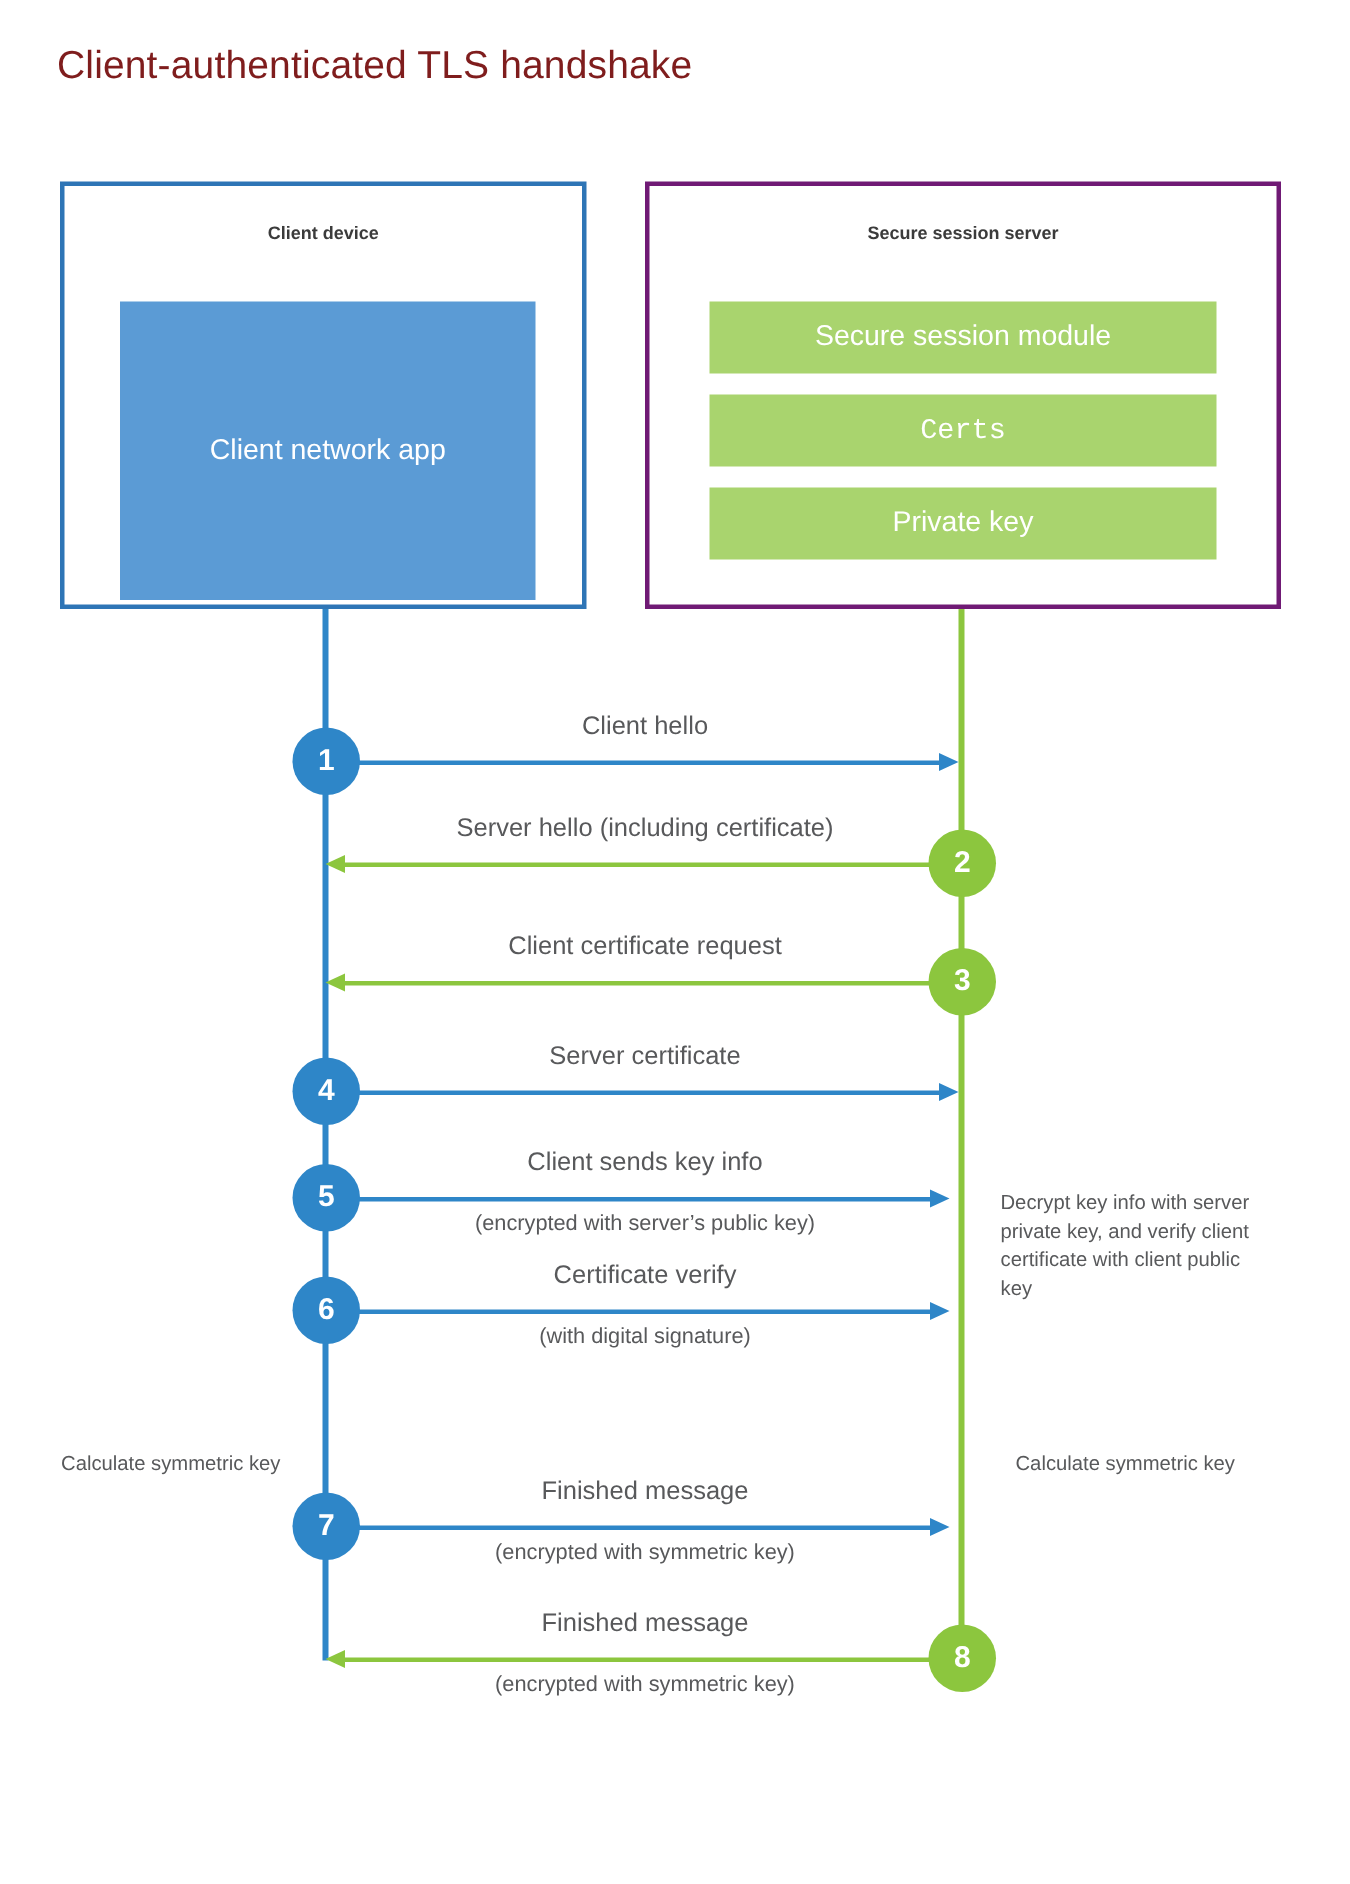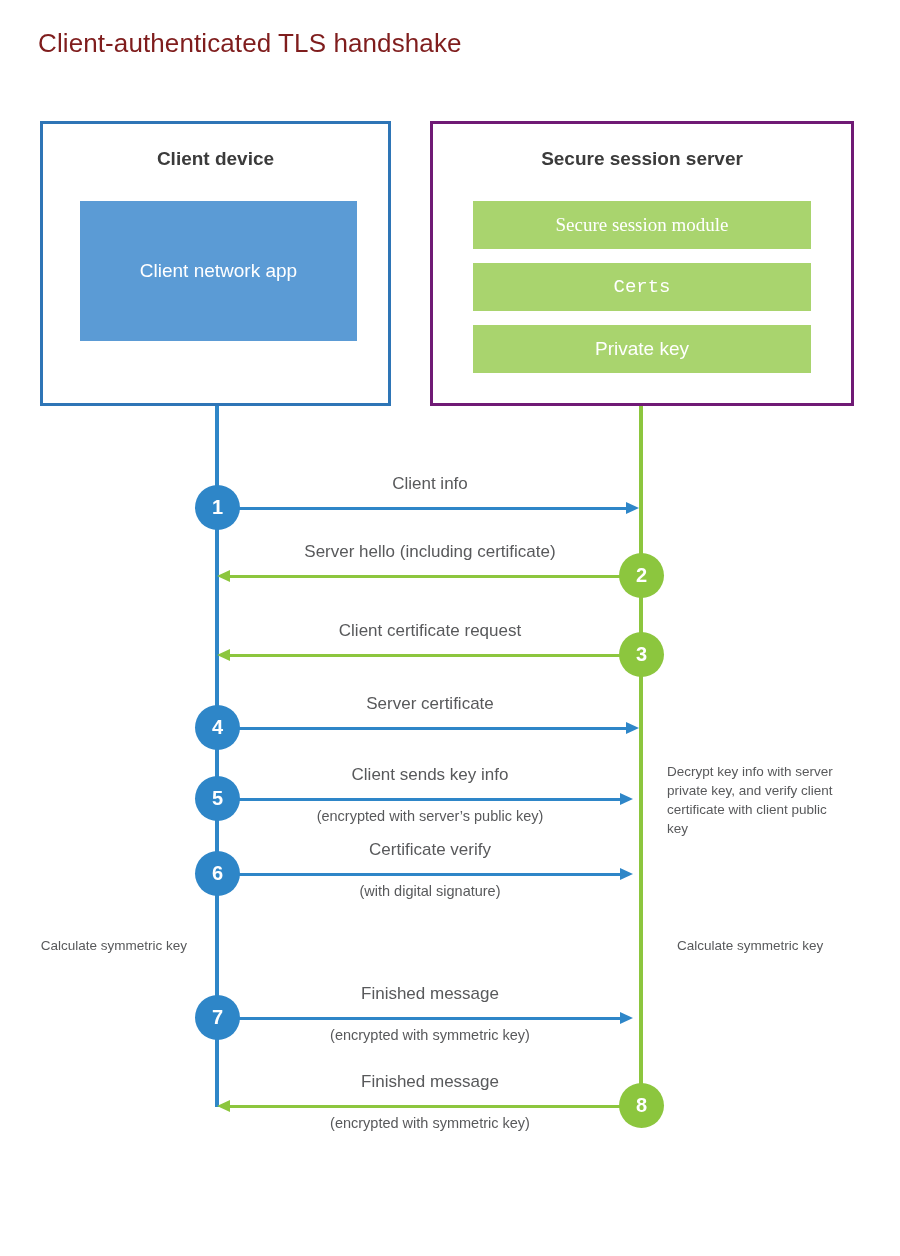--- a/index.html
+++ b/index.html
@@ -49,31 +49,31 @@
     width: 424px;
     height: 285px;
     border: 3px solid #701a75;
   }
   .entity-title {
     position: absolute;
     left: 0;
     right: 0;
     top: 24px;
     text-align: center;
-    font-size: 19px;
+    font-size: 12px;
     font-weight: bold;
     color: #3b3b3b;
   }
 
   #client-app {
     position: absolute;
     left: 37px;
     top: 77px;
     width: 277px;
-    height: 140px;
+    height: 199px;
     background: #5b9bd5;
     display: flex;
     align-items: center;
     justify-content: center;
     text-align: center;
     color: #ffffff;
     font-size: 19px;
     line-height: 1.35;
     font-weight: 400;
   }
@@ -84,21 +84,21 @@
     width: 338px;
     height: 48px;
     background: #a9d46e;
     display: flex;
     align-items: center;
     justify-content: center;
     color: #ffffff;
     font-size: 19px;
     font-weight: 400;
   }
-  #bar-module  { top: 77px; font-family: Liberation Serif, serif; }
+  #bar-module  { top: 77px; }
   #bar-certs   { top: 139px; font-family: Liberation Mono, monospace; }
   #bar-privkey { top: 201px; }
 
   
   .lifeline {
     position: absolute;
     width: 4px;
   }
   #client-lifeline {
     left: 215px;
@@ -171,20 +171,21 @@
   }
   .msg-label.main { top: -33px; }
   .msg-label.sub  { top: 10px; font-size: 14.5px; }
 
   
   .side-note {
     position: absolute;
     font-size: 13.5px;
     line-height: 1.42;
     color: #58595b;
+    margin-top: 30px;
   }
   #note-server-decrypt {
     left: 667px;
     top: 762px;
     width: 180px;
     text-align: left;
   }
   #note-client-symkey {
     left: 20px;
     top: 936px;
@@ -221,21 +222,21 @@
     <div class="server-bar" id="bar-privkey">Private key</div>
   </div>
 
   <div class="lifeline" id="client-lifeline"></div>
   <div class="lifeline" id="server-lifeline"></div>
 
   <div class="msg" style="top:507px;">
     <div class="arrow-line blue" style="left:217px; width:409px;"></div>
     <div class="arrow-head right blue" style="left:626px;"></div>
     <div class="step-circle blue">1</div>
-    <div class="msg-label main">Client info</div>
+    <div class="msg-label main">Client hello</div>
   </div>
 
   <div class="msg" style="top:575px;">
     <div class="arrow-line green" style="left:230px; width:396px;"></div>
     <div class="arrow-head left green" style="left:217px;"></div>
     <div class="step-circle green">2</div>
     <div class="msg-label main">Server hello (including certificate)</div>
   </div>
 
   <div class="msg" style="top:654px;">

